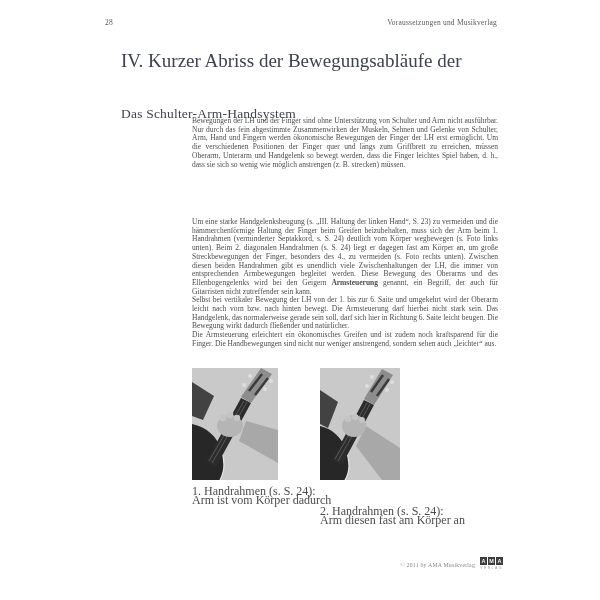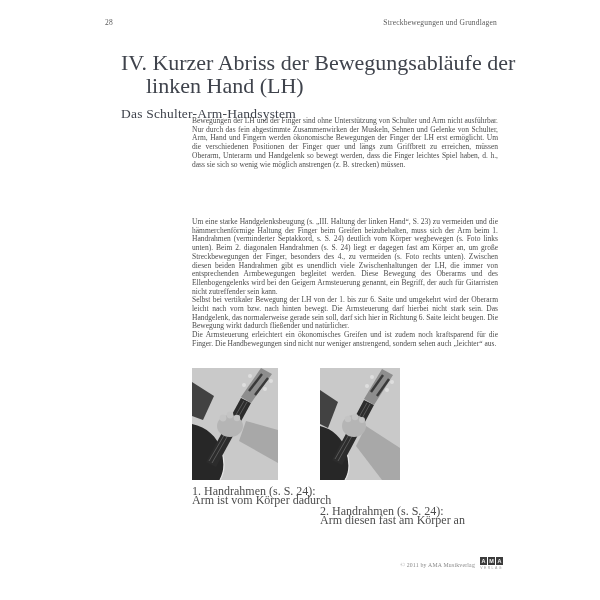--- a/index.html
+++ b/index.html
@@ -10,39 +10,39 @@
   .page { position:relative; width:600px; height:580px; background:#fff; color:#4c4c4c; }
 
   .running-head {
     position:absolute; top:18px; left:105px; width:392px;
     display:flex; justify-content:space-between;
     font-size:7.5px; color:#5a5a5a; letter-spacing:0.2px;
   }
 
   .chapter-title {
     position:absolute; left:121px; top:36px; width:420px;
-    font-size:22px; line-height:23.5px; color:#3f434c; font-weight:400;
+    font-size:19px; line-height:23.5px; color:#3f434c; font-weight:400;
   }
   .chapter-title .line2 { display:block; margin-left:25px; }
 
   .section-heading {
     position:absolute; left:121px; font-size:13.5px; color:#3f434c; font-weight:400;
     letter-spacing:0.2px;
   }
   #heading-handsystem { top:95px;text-align:center; }
   #heading-armsteuerung { top:198px; }
 
   .body-block {
     position:absolute; left:192px; width:306px;
     font-size:7.5px; line-height:8.7px; text-align:justify; color:#4c4c4c;
   }
   #body-handsystem { top:117px; }
   #body-armsteuerung { top:218px; }
   .body-block p { margin:0; }
-  .bold { font-weight:400; }
+  .bold { font-weight:700; }
 
   .photo {
     position:absolute; top:368px; height:112px; background:#c9c9c9; overflow:hidden;
   }
   #photo-left  { left:192px; width:86px; }
   #photo-right { left:320px; width:80px; }
   .photo svg { display:block; width:100%; height:100%; }
 
   .caption {
     position:absolute; top:487px; font-size:12px; line-height:9.2px; color:#4c4c4c;
@@ -67,26 +67,25 @@
     font-family:"Liberation Sans",sans-serif;
   }
 </style>
 </head>
 <body>
 
 <div class="page">
 
   <div class="running-head">
     <span>28</span>
-    <span>Streckbewegungen und Grundlagen</span>
+    <span>Voraussetzungen und Musikverlag</span>
   </div>
 
   <h1 class="chapter-title">
     <span>IV. Kurzer Abriss der Bewegungsabläufe der</span>
-    <span class="line2">linken Hand (LH)</span>
   </h1>
 
   <h2 class="section-heading" id="heading-handsystem">Das Schulter-Arm-Handsystem</h2>
 
   <div class="body-block" id="body-handsystem">
       <p>Bewegungen der LH und der Finger sind ohne Unterstützung von Schulter und Arm nicht ausführbar. Nur durch das fein abgestimmte Zusammenwirken der Muskeln, Sehnen und Gelenke von Schulter, Arm, Hand und Fingern werden ökonomische Bewegungen der Finger der LH erst ermöglicht. Um die verschiedenen Positionen der Finger quer und längs zum Griffbrett zu erreichen, müssen Oberarm, Unterarm und Handgelenk so bewegt werden, dass die Finger leichtes Spiel haben, d. h., dass sie sich so wenig wie möglich anstrengen (z. B. strecken) müssen.</p>
     </div>
 
 
   <div class="body-block" id="body-armsteuerung">

